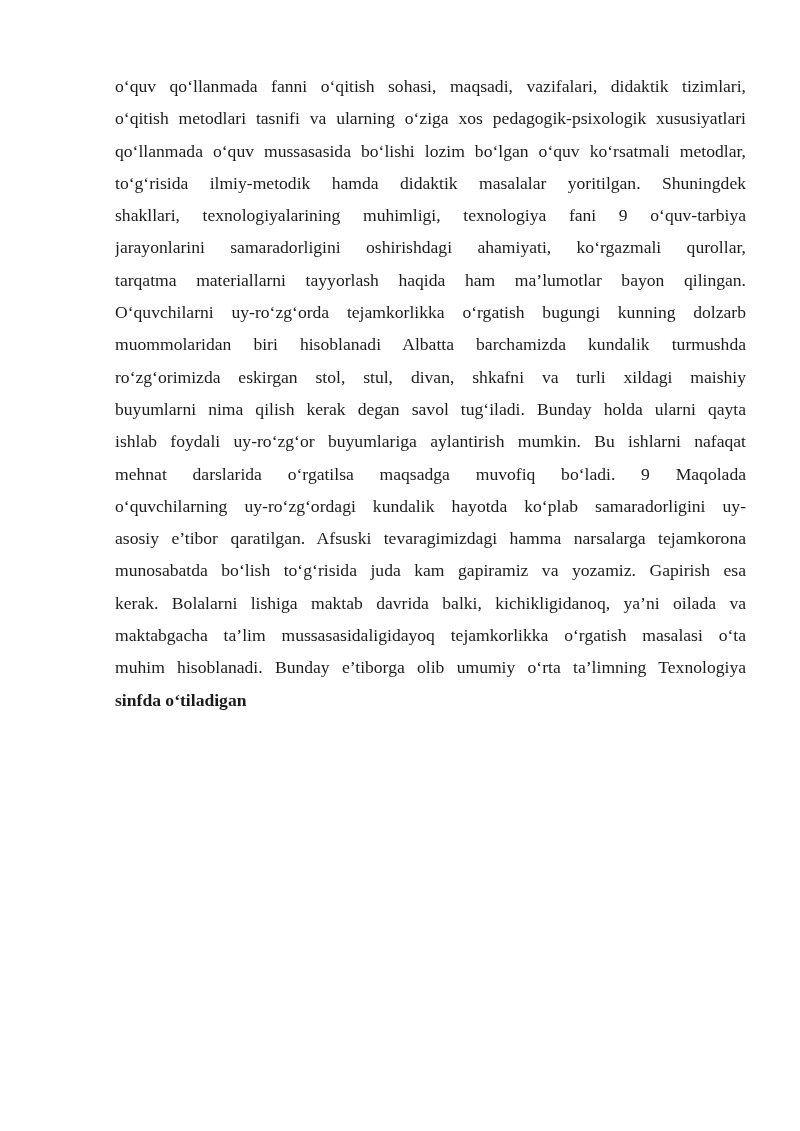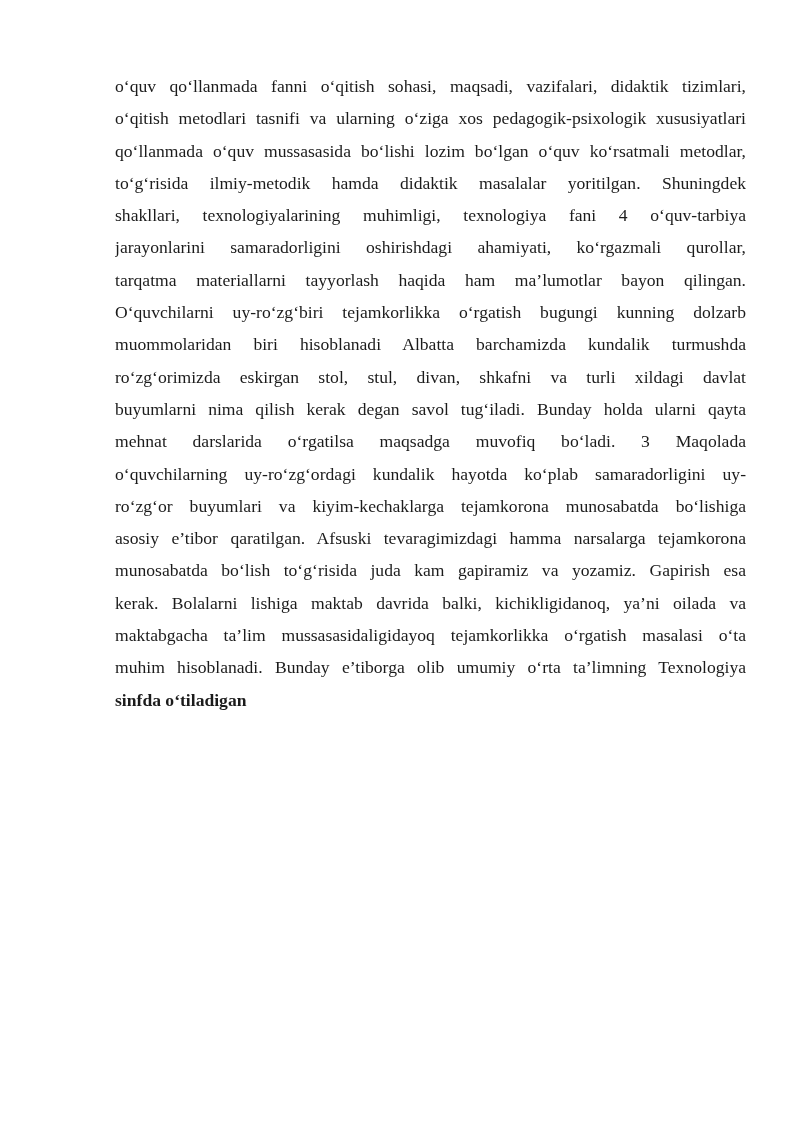--- a/index.html
+++ b/index.html
@@ -48,30 +48,30 @@
 </style>
 </head>
 <body>
 
 <div class="page">
   <div class="text-block">
       <div class="line">o‘quv qo‘llanmada fanni o‘qitish sohasi, maqsadi, vazifalari, didaktik tizimlari,</div>
       <div class="line">o‘qitish metodlari tasnifi va ularning o‘ziga xos pedagogik-psixologik xususiyatlari</div>
       <div class="line">qo‘llanmada o‘quv mussasasida bo‘lishi lozim bo‘lgan o‘quv ko‘rsatmali metodlar,</div>
       <div class="line">to‘g‘risida ilmiy-metodik hamda didaktik masalalar yoritilgan. Shuningdek</div>
-      <div class="line">shakllari, texnologiyalarining muhimligi, texnologiya fani 4 o‘quv-tarbiya</div>
+      <div class="line">shakllari, texnologiyalarining muhimligi, texnologiya fani 9 o‘quv-tarbiya</div>
       <div class="line">jarayonlarini samaradorligini oshirishdagi ahamiyati, ko‘rgazmali qurollar,</div>
       <div class="line">tarqatma materiallarni tayyorlash haqida ham ma’lumotlar bayon qilingan.</div>
-      <div class="line">O‘quvchilarni uy-ro‘zg‘biri tejamkorlikka o‘rgatish bugungi kunning dolzarb</div>
+      <div class="line">O‘quvchilarni uy-ro‘zg‘orda tejamkorlikka o‘rgatish bugungi kunning dolzarb</div>
       <div class="line">muommolaridan biri hisoblanadi Albatta barchamizda kundalik turmushda</div>
-      <div class="line">ro‘zg‘orimizda eskirgan stol, stul, divan, shkafni va turli xildagi davlat</div>
+      <div class="line">ro‘zg‘orimizda eskirgan stol, stul, divan, shkafni va turli xildagi maishiy</div>
       <div class="line">buyumlarni nima qilish kerak degan savol tug‘iladi. Bunday holda ularni qayta</div>
-      <div class="line">mehnat darslarida o‘rgatilsa maqsadga muvofiq bo‘ladi. 3 Maqolada</div>
+      <div class="line">ishlab foydali uy-ro‘zg‘or buyumlariga aylantirish mumkin. Bu ishlarni nafaqat</div>
+      <div class="line">mehnat darslarida o‘rgatilsa maqsadga muvofiq bo‘ladi. 9 Maqolada</div>
       <div class="line">o‘quvchilarning uy-ro‘zg‘ordagi kundalik hayotda ko‘plab samaradorligini uy-</div>
-      <div class="line">ro‘zg‘or buyumlari va kiyim-kechaklarga tejamkorona munosabatda bo‘lishiga</div>
       <div class="line">asosiy e’tibor qaratilgan. Afsuski tevaragimizdagi hamma narsalarga tejamkorona</div>
       <div class="line">munosabatda bo‘lish to‘g‘risida juda kam gapiramiz va yozamiz. Gapirish esa</div>
       <div class="line">kerak. Bolalarni lishiga maktab davrida balki, kichikligidanoq, ya’ni oilada va</div>
       <div class="line">maktabgacha ta’lim mussasasidaligidayoq tejamkorlikka o‘rgatish masalasi o‘ta</div>
       <div class="line">muhim hisoblanadi. Bunday e’tiborga olib umumiy o‘rta ta’limning Texnologiya</div>
       <div class="line last">sinfda o‘tiladigan</div>
     </div>
   <div class="footer">
     <span>4</span>
   </div>

